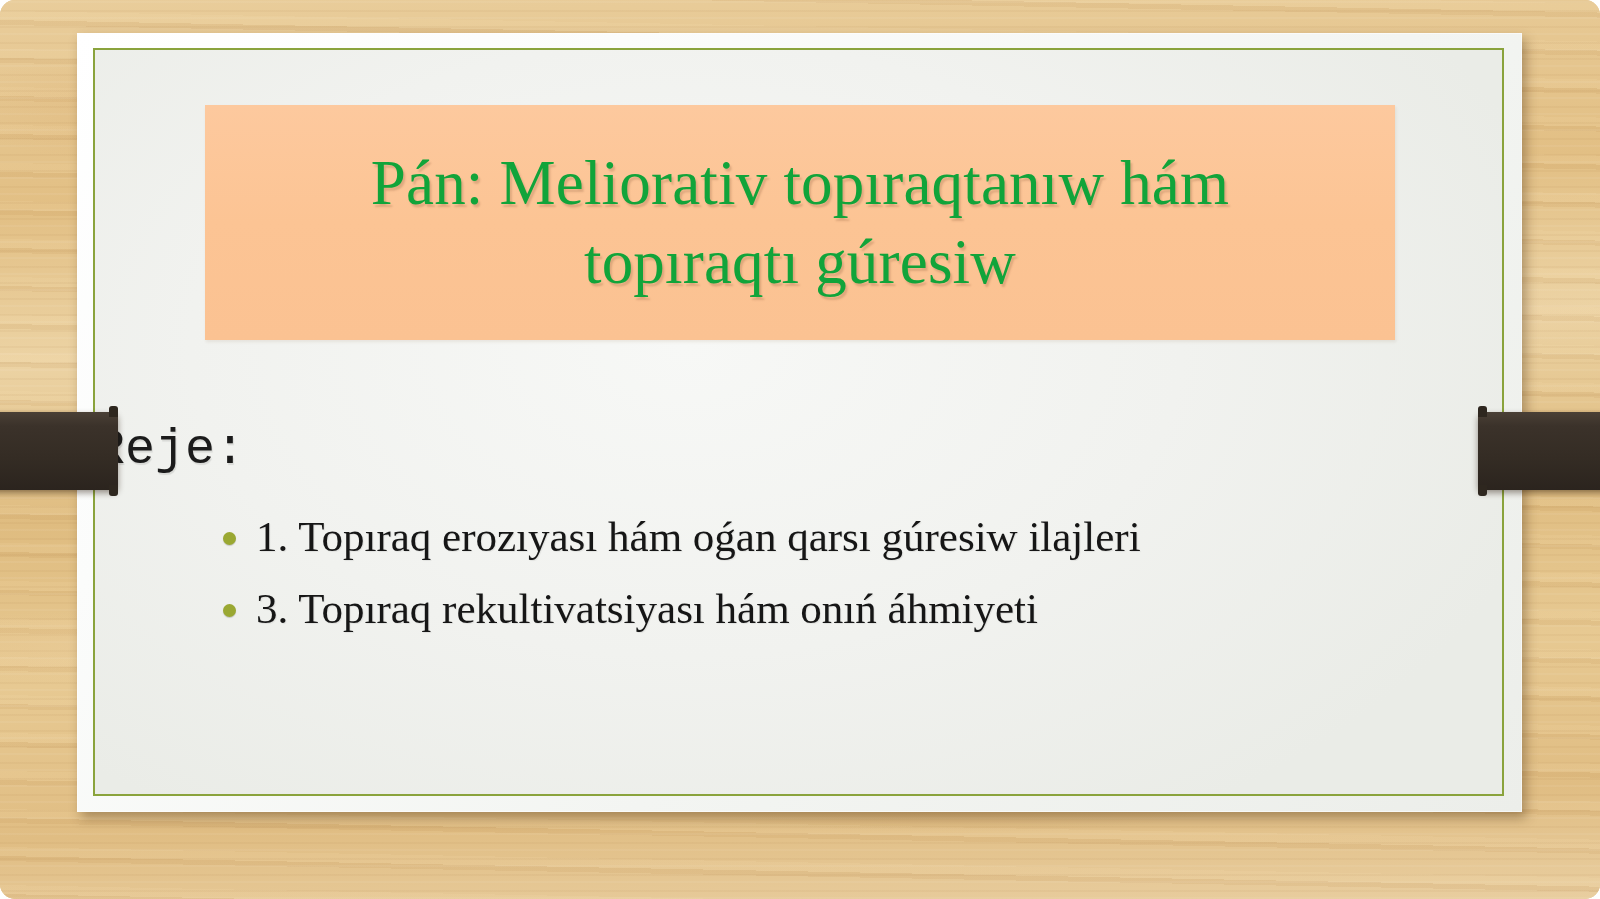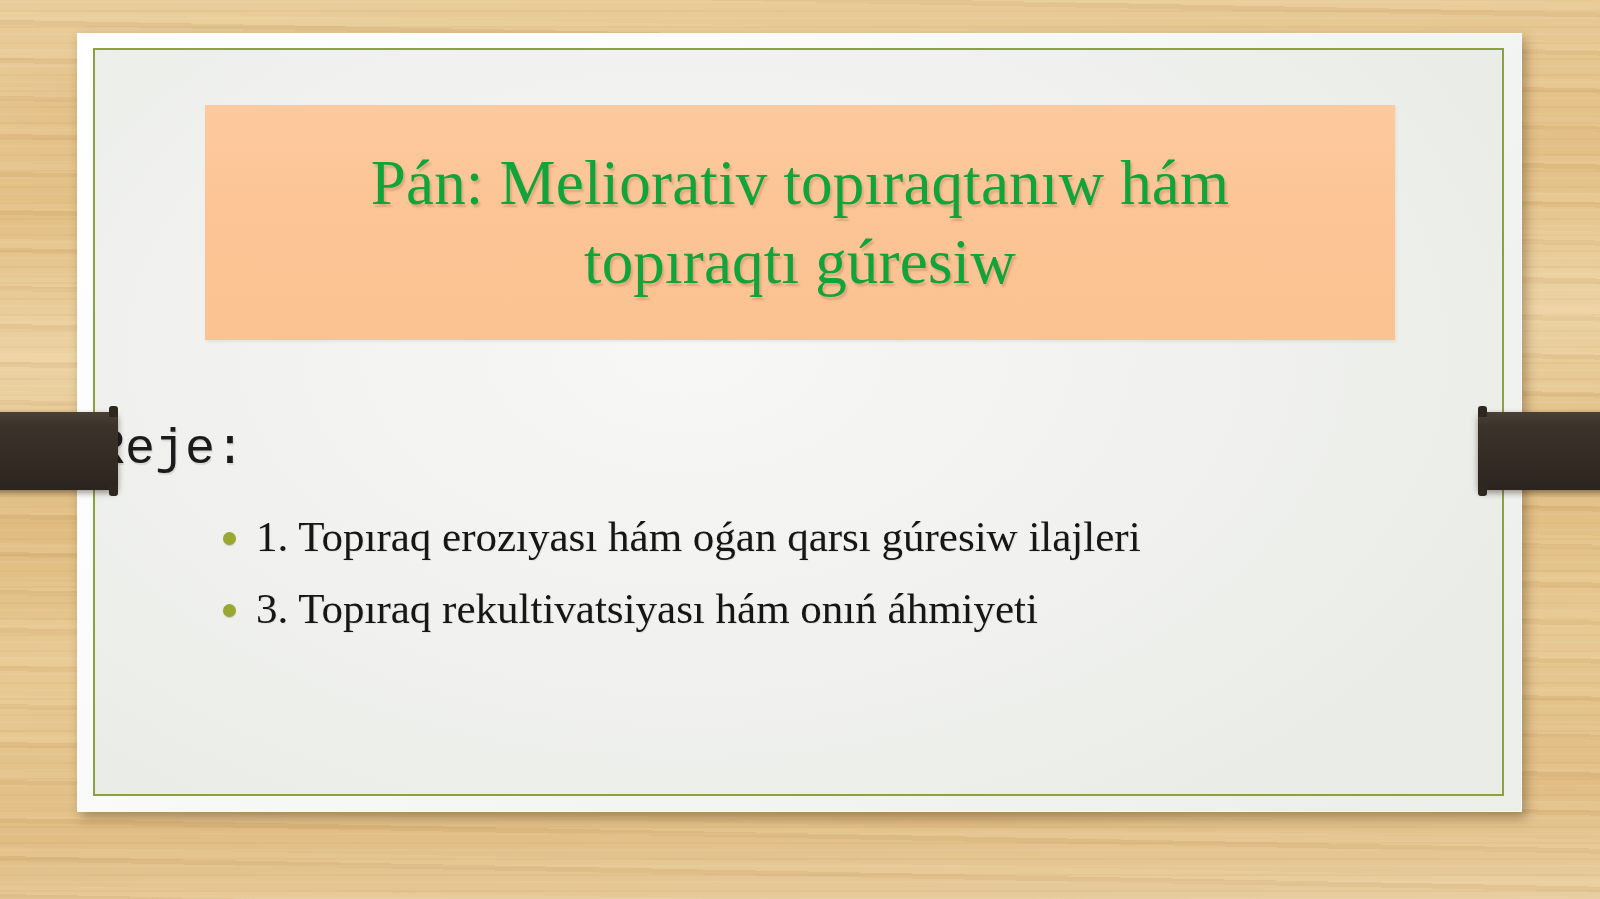--- a/index.html
+++ b/index.html
@@ -14,20 +14,21 @@
     font-family: "Liberation Serif", serif;
   }
 
   
   .stage {
     position: relative;
     width: 1600px;
     height: 899px;
     overflow: hidden;
     background-color: #e5c389;
+    border-radius: 15px;
   }
   .wood-grain {
     position: absolute;
     inset: 0;
     background-image:
       repeating-linear-gradient(
         0deg,
         rgba(255,255,255,0.055) 0px,
         rgba(255,255,255,0.055) 2px,
         rgba(0,0,0,0.0) 2px,

